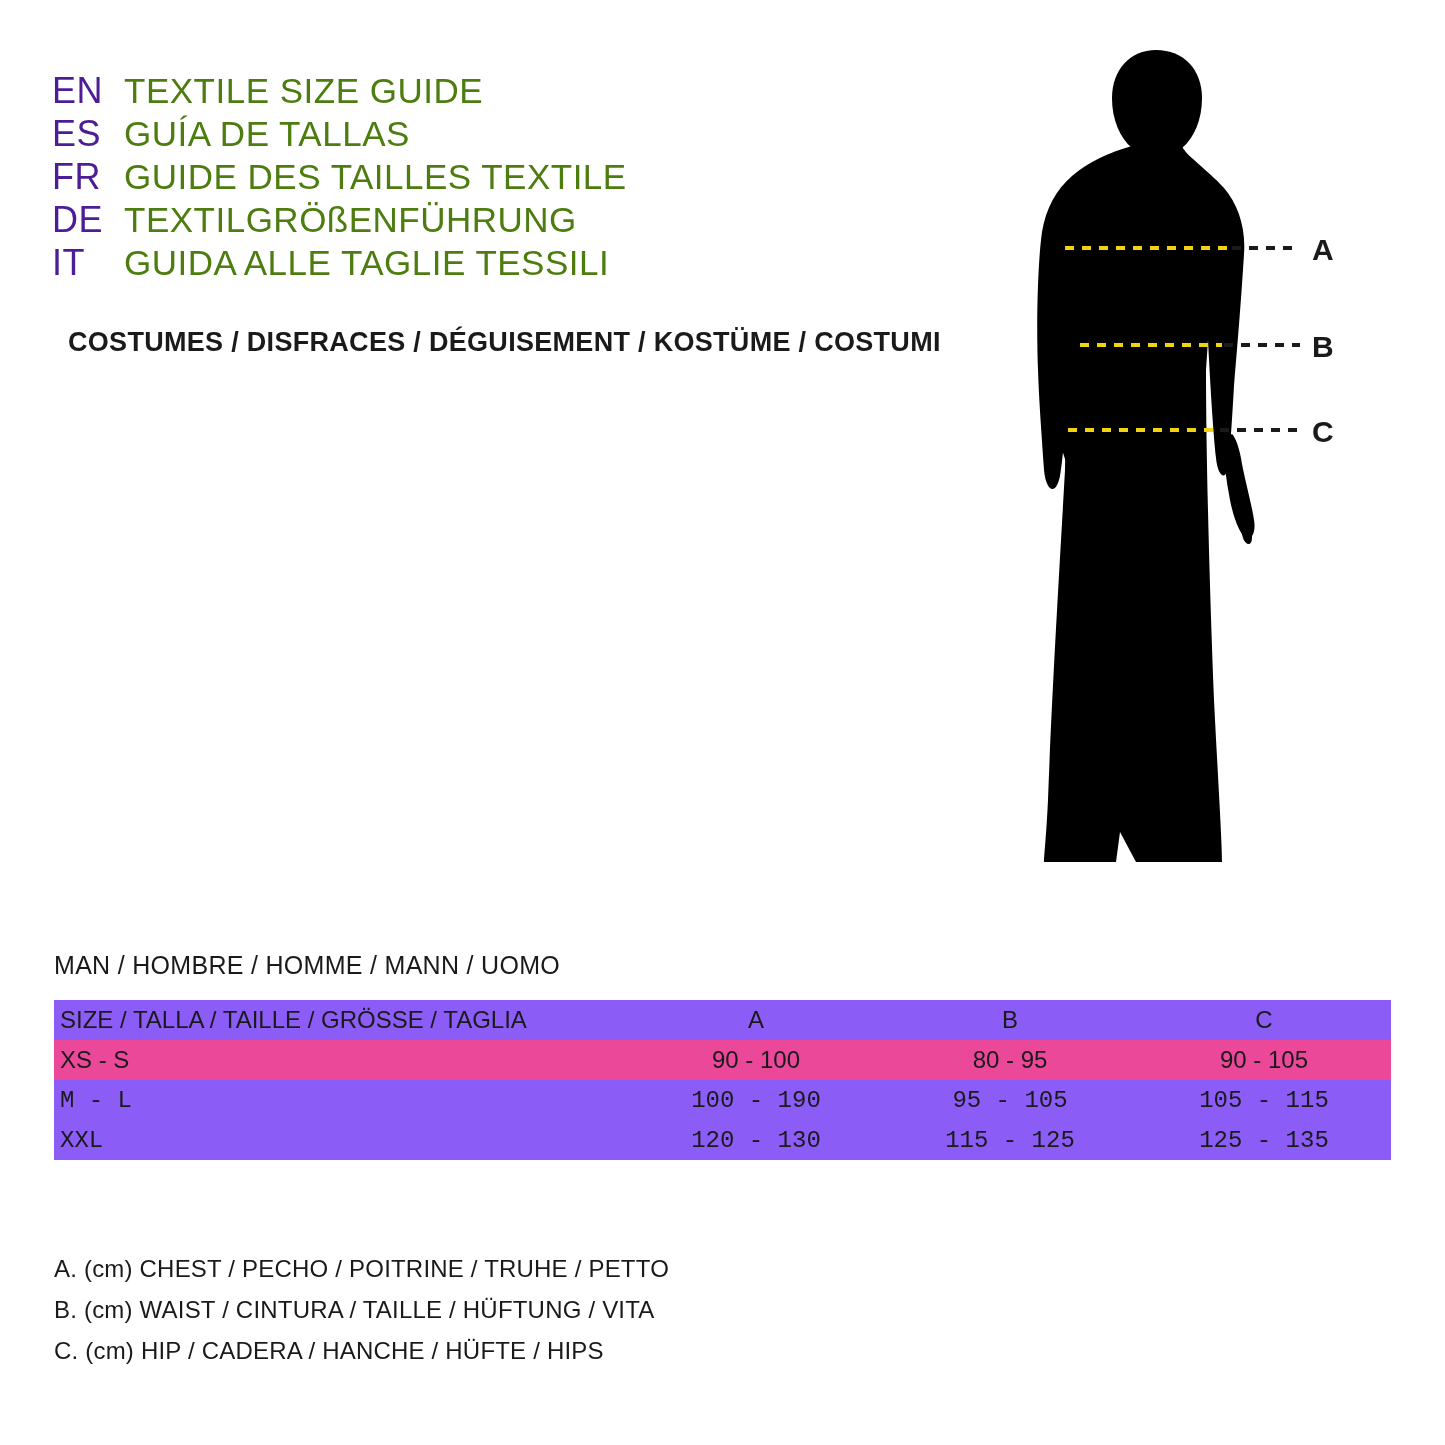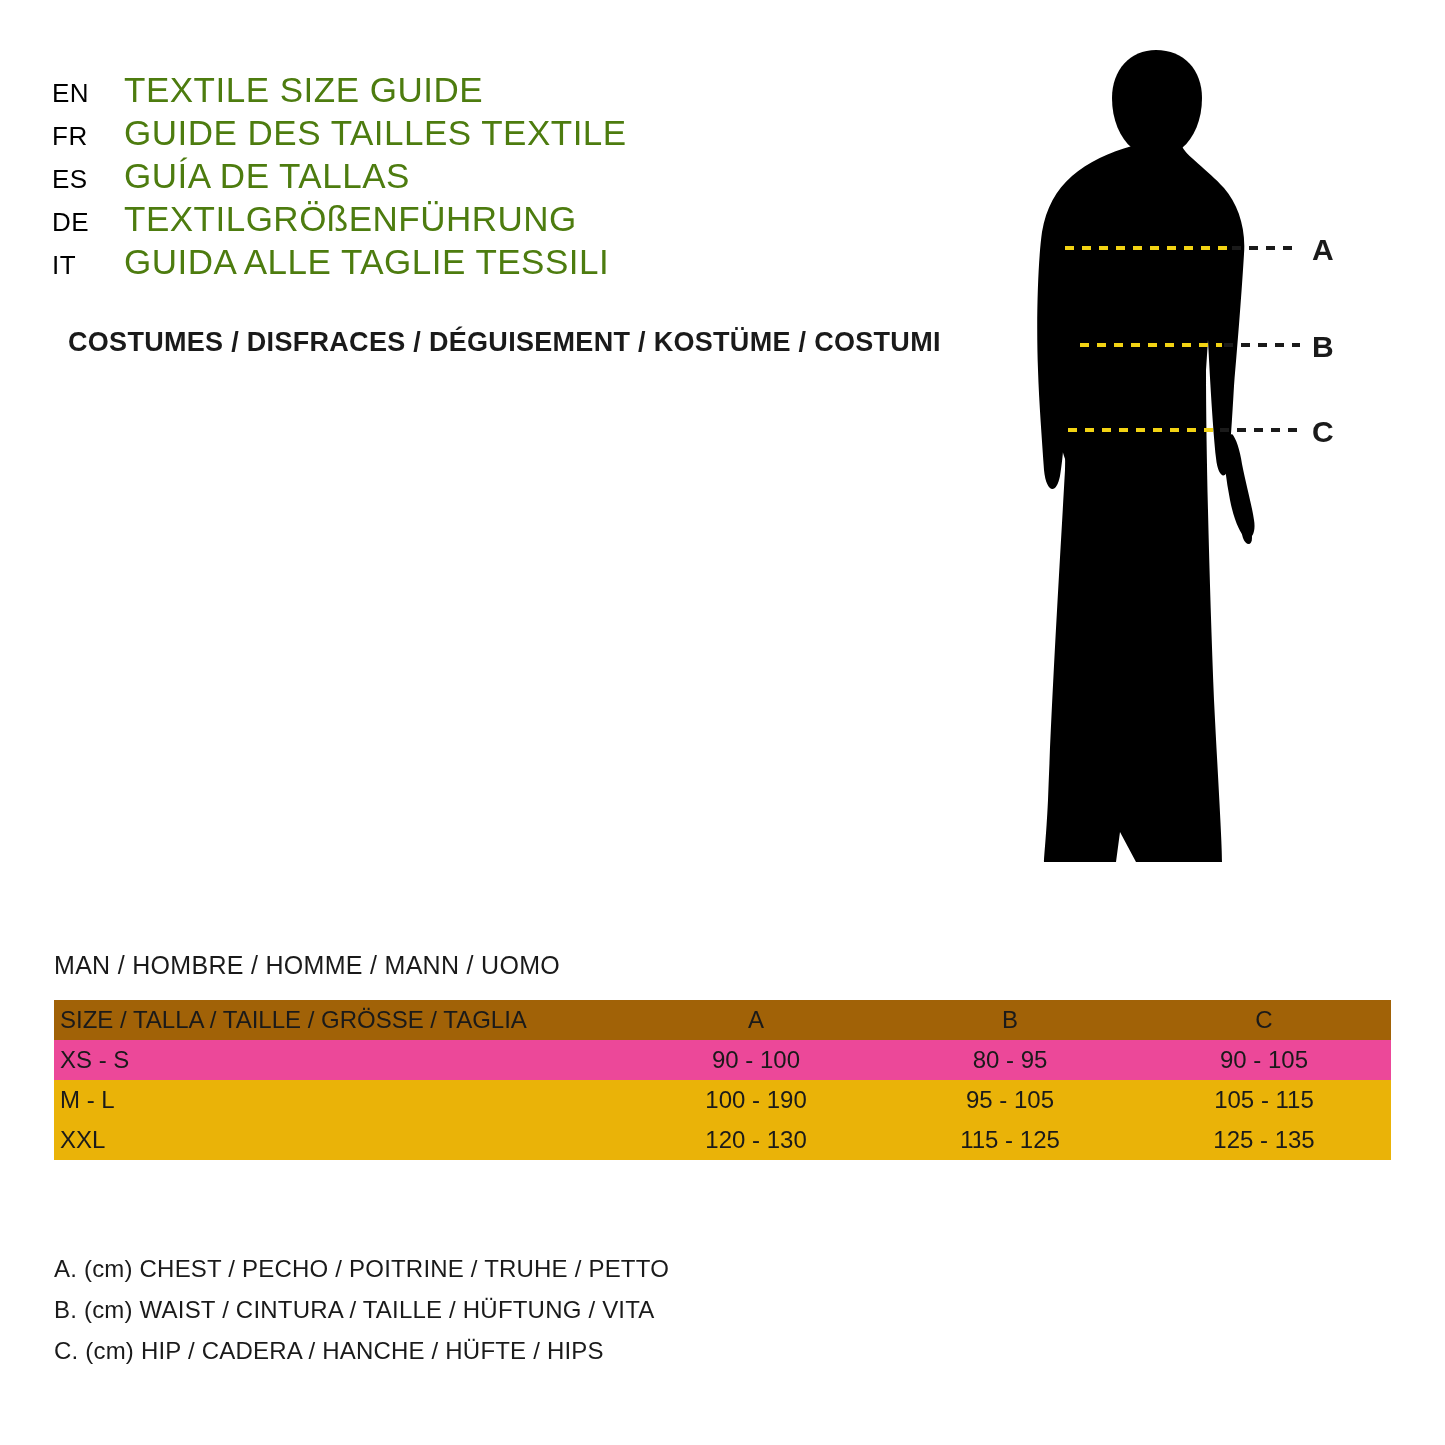--- a/index.html
+++ b/index.html
@@ -23,23 +23,23 @@
     top: 70px;
     width: 700px;
   }
   .lang-row {
     display: flex;
     align-items: baseline;
     height: 43px;
   }
   .lang-code {
     width: 72px;
-    font-size: 26px;
+    font-size: 36px;
     letter-spacing: 0.5px;
-    color: #000000;
+    color: #4c1d95;
   }
   .lang-text {
     font-size: 35px;
     letter-spacing: 0.5px;
     color: #4d7c0f;
     white-space: nowrap;
   }
   .costumes-line {
     position: absolute;
     left: 68px;
@@ -79,38 +79,39 @@
     font-size: 24px;
   }
   table.size-table th,
   table.size-table td {
     padding: 0;
     height: 40px;
     font-weight: normal;
     color: #1a1a1a;
   }
   table.size-table thead tr {
-    background: #a16207;
+    background: #8b5cf6;
   }
   table.size-table th.label,
   table.size-table td.label {
     text-align: left;
     padding-left: 6px;
     width: 560px;
   }
   table.size-table th.val,
   table.size-table td.val {
     text-align: center;
     width: 250px;
   }
   table.size-table tbody tr.odd {
     background: #ec4899;
   }
   table.size-table tbody tr.even {
-    background: #eab308;
+    background: #8b5cf6;
+    font-family: Liberation Mono, monospace;
   }
 
   
   .legend {
     position: absolute;
     left: 54px;
     top: 1248px;
   }
   .legend div {
     font-size: 24px;
@@ -121,26 +122,26 @@
 </style>
 </head>
 <body>
 
 <div class="lang-block">
   <div class="lang-row">
     <span class="lang-code">EN</span>
     <span class="lang-text">TEXTILE SIZE GUIDE</span>
   </div>
   <div class="lang-row">
+    <span class="lang-code">ES</span>
+    <span class="lang-text">GUÍA DE TALLAS</span>
+  </div>
+  <div class="lang-row">
     <span class="lang-code">FR</span>
     <span class="lang-text">GUIDE DES TAILLES TEXTILE</span>
-  </div>
-  <div class="lang-row">
-    <span class="lang-code">ES</span>
-    <span class="lang-text">GUÍA DE TALLAS</span>
   </div>
   <div class="lang-row">
     <span class="lang-code">DE</span>
     <span class="lang-text">TEXTILGRÖßENFÜHRUNG</span>
   </div>
   <div class="lang-row">
     <span class="lang-code">IT</span>
     <span class="lang-text">GUIDA ALLE TAGLIE TESSILI</span>
   </div>
 </div>

